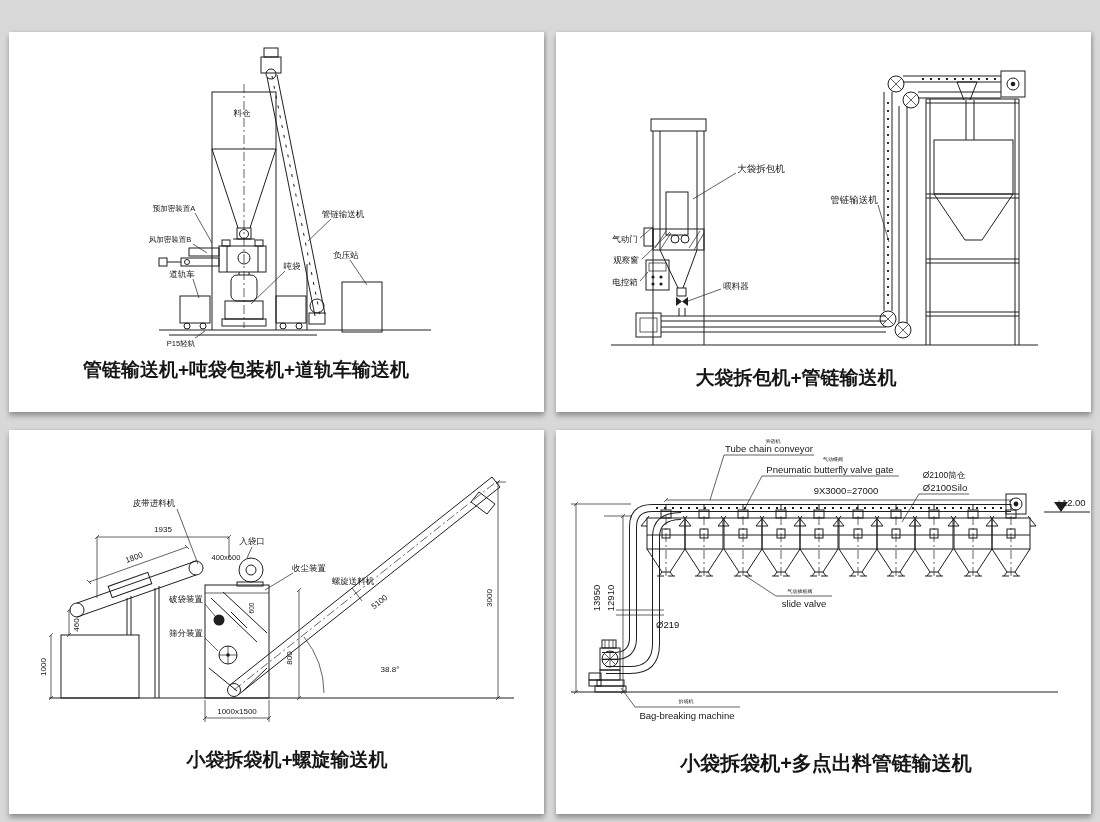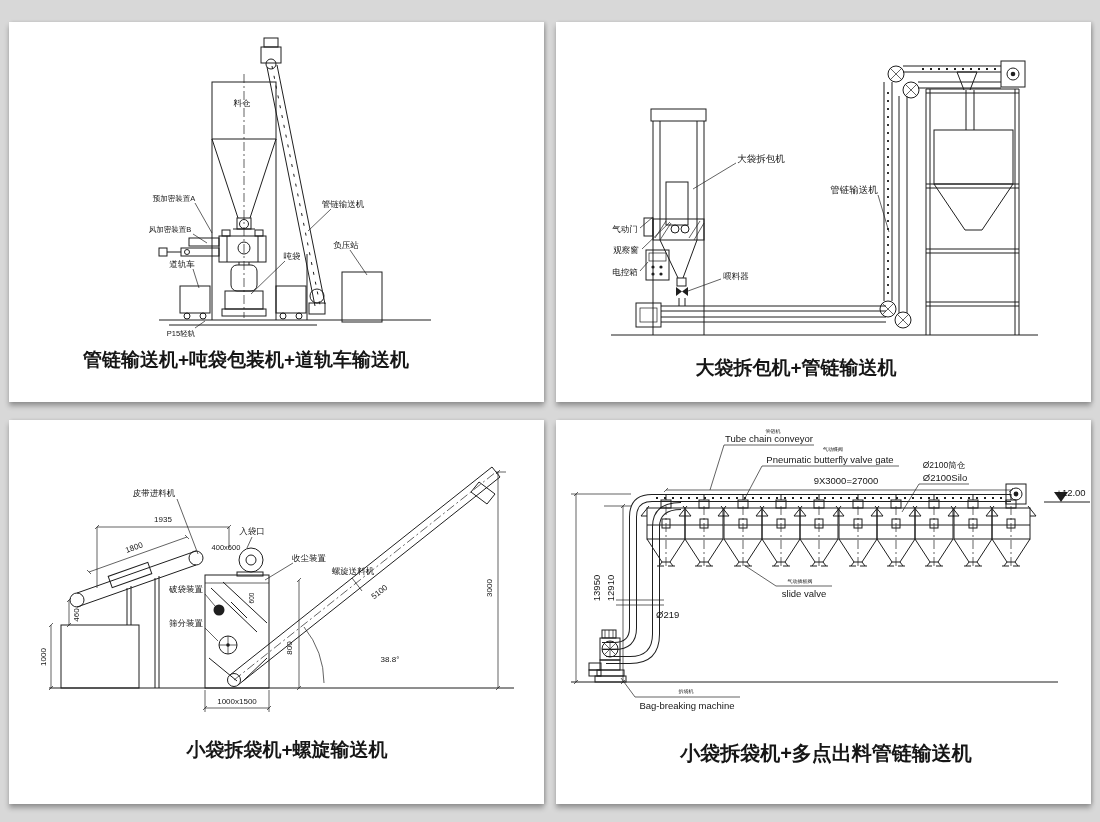--- a/index.html
+++ b/index.html
@@ -1,18 +1,18 @@
 <!DOCTYPE html>
 <html><head>
 <meta charset="utf-8">
 <style>
   html,body{margin:0;padding:0;background:#d8d8d8;}
   #canvas{width:1100px;height:822px;box-sizing:border-box;background:#d8d8d8;
     display:grid;grid-template-columns:535px 535px;grid-template-rows:380px 384px;
-    gap:18px 12px;padding:22px 9px 26px;font-family:"Liberation Sans","DejaVu Sans",sans-serif;}
+    gap:18px 12px;padding:32px 9px 26px;font-family:"Liberation Sans","DejaVu Sans",sans-serif;}
   .panel{background:#ffffff;box-shadow:0 4px 5px rgba(0,0,0,.30),2px 0 3px rgba(0,0,0,.12);
     position:relative;overflow:hidden;}
   svg{display:block;}
   .s{stroke:#1f1f1f;fill:none;stroke-width:1;}
   .sth{stroke:#1f1f1f;fill:none;stroke-width:.7;}
   .sf{fill:#1f1f1f;stroke:none;}
   .cl{stroke:#1f1f1f;fill:none;stroke-width:.7;stroke-dasharray:9 3 2 3;}
   .ch{stroke:#1f1f1f;fill:none;stroke-width:1.8;stroke-dasharray:2 6;}
   .tubeo{stroke:#1f1f1f;fill:none;stroke-width:8;}
   .tubei{stroke:#ffffff;fill:none;stroke-width:6;}

